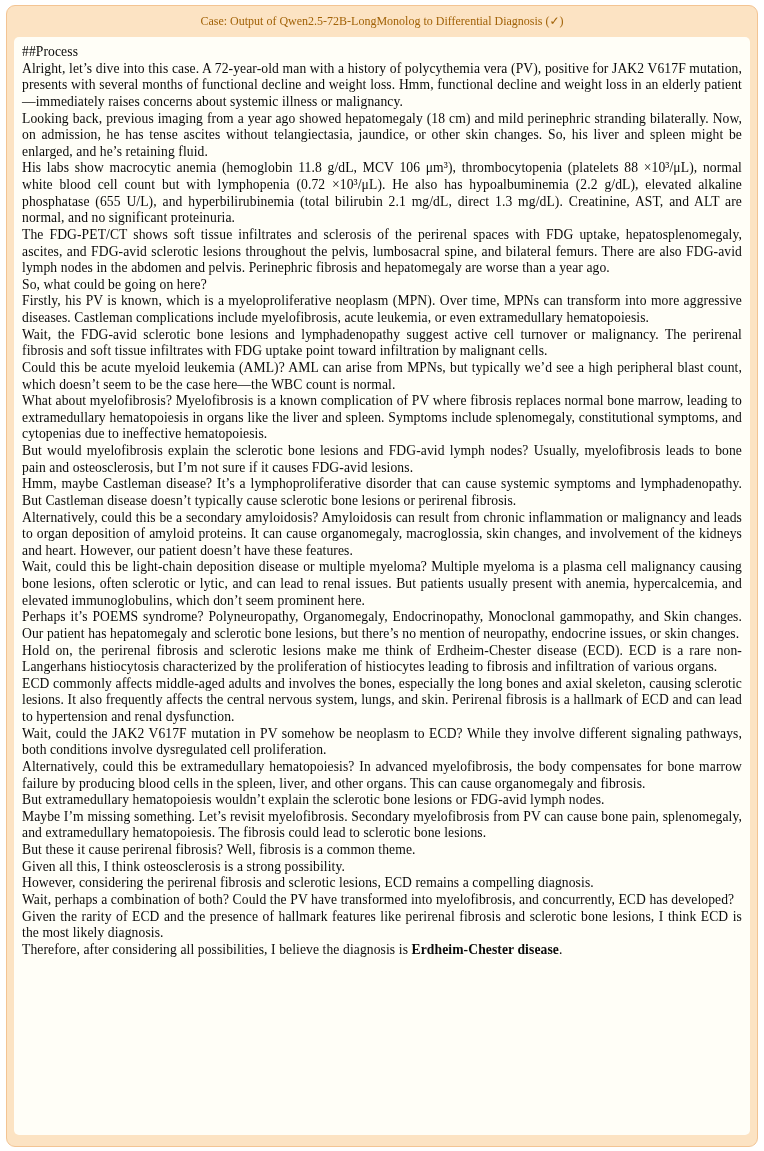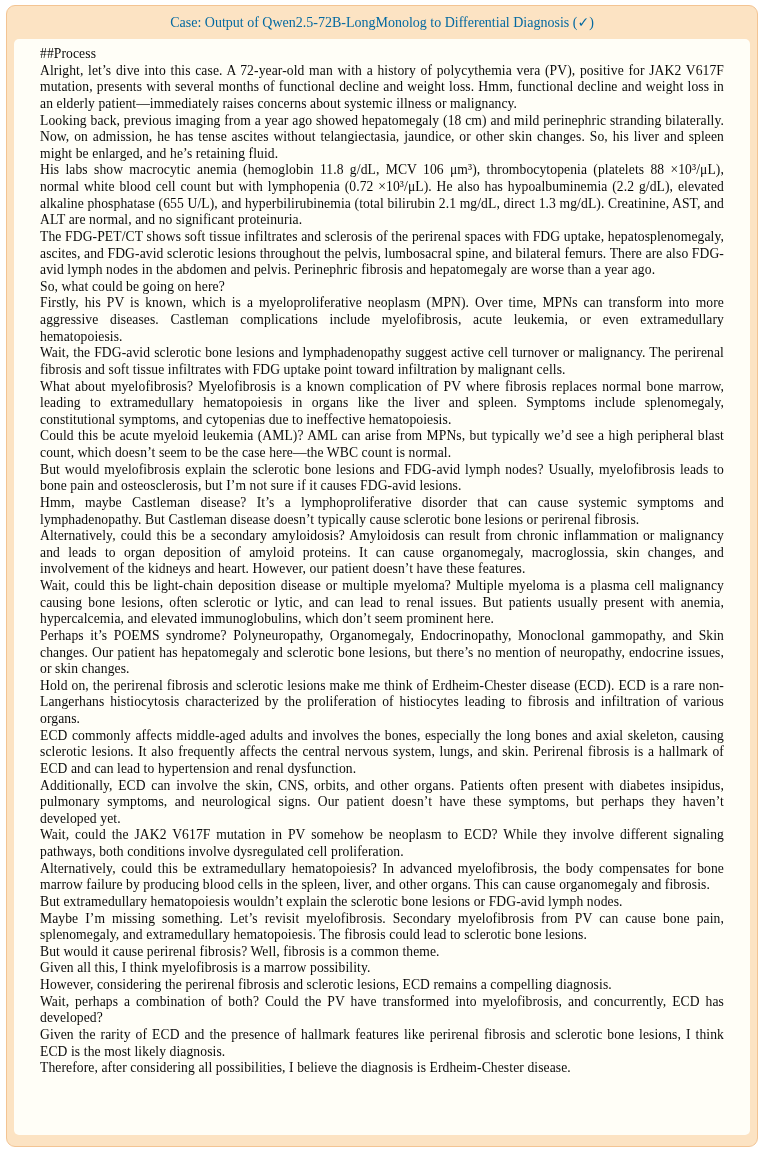--- a/index.html
+++ b/index.html
@@ -16,74 +16,73 @@
     left: 6px; top: 5px; right: 6px; bottom: 4px;
     background: #fce3c3;
     border: 1.5px solid #f3c493;
     border-radius: 9px;
     box-sizing: border-box;
     display: flex;
     flex-direction: column;
   }
   .case-title {
     text-align: center;
-    font-size: 14px;
+    font-size: 12px;
     padding: 8px 10px 8px 10px;
-    color: #0369a1;
+    color: #a16207;
     white-space: nowrap;
     overflow: hidden;
   }
   .case-body {
     flex: 1;
     margin: 0 7px 11px 7px;
     background: #fffef7;
     border-radius: 5px;
-    padding: 7px 26px;
+    padding: 7px 8px;
     overflow: hidden;
     box-sizing: border-box;
   }
   .case-body p {
     margin: 0;
     font-size: 13.6px;
     line-height: 16.62px;
     text-align: justify;
     letter-spacing: 0.1px;
   }
-  .bold { font-weight: normal; }
+  .bold { font-weight: bold; }
 </style>
 </head>
 <body>
 
 <div class="case-box">
   <div class="case-title">Case: Output of Qwen2.5-72B-LongMonolog to Differential Diagnosis (✓)</div>
   <div class="case-body">
     <p>##Process</p>
     <p>Alright, let’s dive into this case. A 72-year-old man with a history of polycythemia vera (PV), positive for JAK2 V617F mutation, presents with several months of functional decline and weight loss. Hmm, functional decline and weight loss in an elderly patient—immediately raises concerns about systemic illness or malignancy.</p>
     <p>Looking back, previous imaging from a year ago showed hepatomegaly (18 cm) and mild perinephric stranding bilaterally. Now, on admission, he has tense ascites without telangiectasia, jaundice, or other skin changes. So, his liver and spleen might be enlarged, and he’s retaining fluid.</p>
     <p>His labs show macrocytic anemia (hemoglobin 11.8 g/dL, MCV 106 μm³), thrombocytopenia (platelets 88 ×10³/μL), normal white blood cell count but with lymphopenia (0.72 ×10³/μL). He also has hypoalbuminemia (2.2 g/dL), elevated alkaline phosphatase (655 U/L), and hyperbilirubinemia (total bilirubin 2.1 mg/dL, direct 1.3 mg/dL). Creatinine, AST, and ALT are normal, and no significant proteinuria.</p>
     <p>The FDG-PET/CT shows soft tissue infiltrates and sclerosis of the perirenal spaces with FDG uptake, hepatosplenomegaly, ascites, and FDG-avid sclerotic lesions throughout the pelvis, lumbosacral spine, and bilateral femurs. There are also FDG-avid lymph nodes in the abdomen and pelvis. Perinephric fibrosis and hepatomegaly are worse than a year ago.</p>
     <p>So, what could be going on here?</p>
     <p>Firstly, his PV is known, which is a myeloproliferative neoplasm (MPN). Over time, MPNs can transform into more aggressive diseases. Castleman complications include myelofibrosis, acute leukemia, or even extramedullary hematopoiesis.</p>
     <p>Wait, the FDG-avid sclerotic bone lesions and lymphadenopathy suggest active cell turnover or malignancy. The perirenal fibrosis and soft tissue infiltrates with FDG uptake point toward infiltration by malignant cells.</p>
+    <p>Could this be acute myeloid leukemia (AML)? AML can arise from MPNs, but typically we’d see a high peripheral blast count, which doesn’t seem to be the case here—the WBC count is normal.</p>
     <p>What about myelofibrosis? Myelofibrosis is a known complication of PV where fibrosis replaces normal bone marrow, leading to extramedullary hematopoiesis in organs like the liver and spleen. Symptoms include splenomegaly, constitutional symptoms, and cytopenias due to ineffective hematopoiesis.</p>
-    <p>Could this be acute myeloid leukemia (AML)? AML can arise from MPNs, but typically we’d see a high peripheral blast count, which doesn’t seem to be the case here—the WBC count is normal.</p>
     <p>But would myelofibrosis explain the sclerotic bone lesions and FDG-avid lymph nodes? Usually, myelofibrosis leads to bone pain and osteosclerosis, but I’m not sure if it causes FDG-avid lesions.</p>
     <p>Hmm, maybe Castleman disease? It’s a lymphoproliferative disorder that can cause systemic symptoms and lymphadenopathy. But Castleman disease doesn’t typically cause sclerotic bone lesions or perirenal fibrosis.</p>
     <p>Alternatively, could this be a secondary amyloidosis? Amyloidosis can result from chronic inflammation or malignancy and leads to organ deposition of amyloid proteins. It can cause organomegaly, macroglossia, skin changes, and involvement of the kidneys and heart. However, our patient doesn’t have these features.</p>
     <p>Wait, could this be light-chain deposition disease or multiple myeloma? Multiple myeloma is a plasma cell malignancy causing bone lesions, often sclerotic or lytic, and can lead to renal issues. But patients usually present with anemia, hypercalcemia, and elevated immunoglobulins, which don’t seem prominent here.</p>
     <p>Perhaps it’s POEMS syndrome? Polyneuropathy, Organomegaly, Endocrinopathy, Monoclonal gammopathy, and Skin changes. Our patient has hepatomegaly and sclerotic bone lesions, but there’s no mention of neuropathy, endocrine issues, or skin changes.</p>
     <p>Hold on, the perirenal fibrosis and sclerotic lesions make me think of Erdheim-Chester disease (ECD). ECD is a rare non-Langerhans histiocytosis characterized by the proliferation of histiocytes leading to fibrosis and infiltration of various organs.</p>
     <p>ECD commonly affects middle-aged adults and involves the bones, especially the long bones and axial skeleton, causing sclerotic lesions. It also frequently affects the central nervous system, lungs, and skin. Perirenal fibrosis is a hallmark of ECD and can lead to hypertension and renal dysfunction.</p>
-    <p>Additionally, ECD can involve the skin, CNS, orbits, and other organs. Patients often present with diabetes insipidus, pulmonary symptoms, and neurological signs. Our patient doesn’t have these symptoms, but perhaps they haven’t developed yet.</p>
     <p>Wait, could the JAK2 V617F mutation in PV somehow be neoplasm to ECD? While they involve different signaling pathways, both conditions involve dysregulated cell proliferation.</p>
     <p>Alternatively, could this be extramedullary hematopoiesis? In advanced myelofibrosis, the body compensates for bone marrow failure by producing blood cells in the spleen, liver, and other organs. This can cause organomegaly and fibrosis.</p>
     <p>But extramedullary hematopoiesis wouldn’t explain the sclerotic bone lesions or FDG-avid lymph nodes.</p>
     <p>Maybe I’m missing something. Let’s revisit myelofibrosis. Secondary myelofibrosis from PV can cause bone pain, splenomegaly, and extramedullary hematopoiesis. The fibrosis could lead to sclerotic bone lesions.</p>
-    <p>But would it cause perirenal fibrosis? Well, fibrosis is a common theme.</p>
-    <p>Given all this, I think myelofibrosis is a marrow possibility.</p>
+    <p>But these it cause perirenal fibrosis? Well, fibrosis is a common theme.</p>
+    <p>Given all this, I think osteosclerosis is a strong possibility.</p>
     <p>However, considering the perirenal fibrosis and sclerotic lesions, ECD remains a compelling diagnosis.</p>
     <p>Wait, perhaps a combination of both? Could the PV have transformed into myelofibrosis, and concurrently, ECD has developed?</p>
     <p>Given the rarity of ECD and the presence of hallmark features like perirenal fibrosis and sclerotic bone lesions, I think ECD is the most likely diagnosis.</p>
     <p>
       <span>Therefore, after considering all possibilities, I believe the diagnosis is </span><span class="bold">Erdheim-Chester disease</span><span>.</span>
     </p>
   </div>
 </div>
 
 </body></html>

